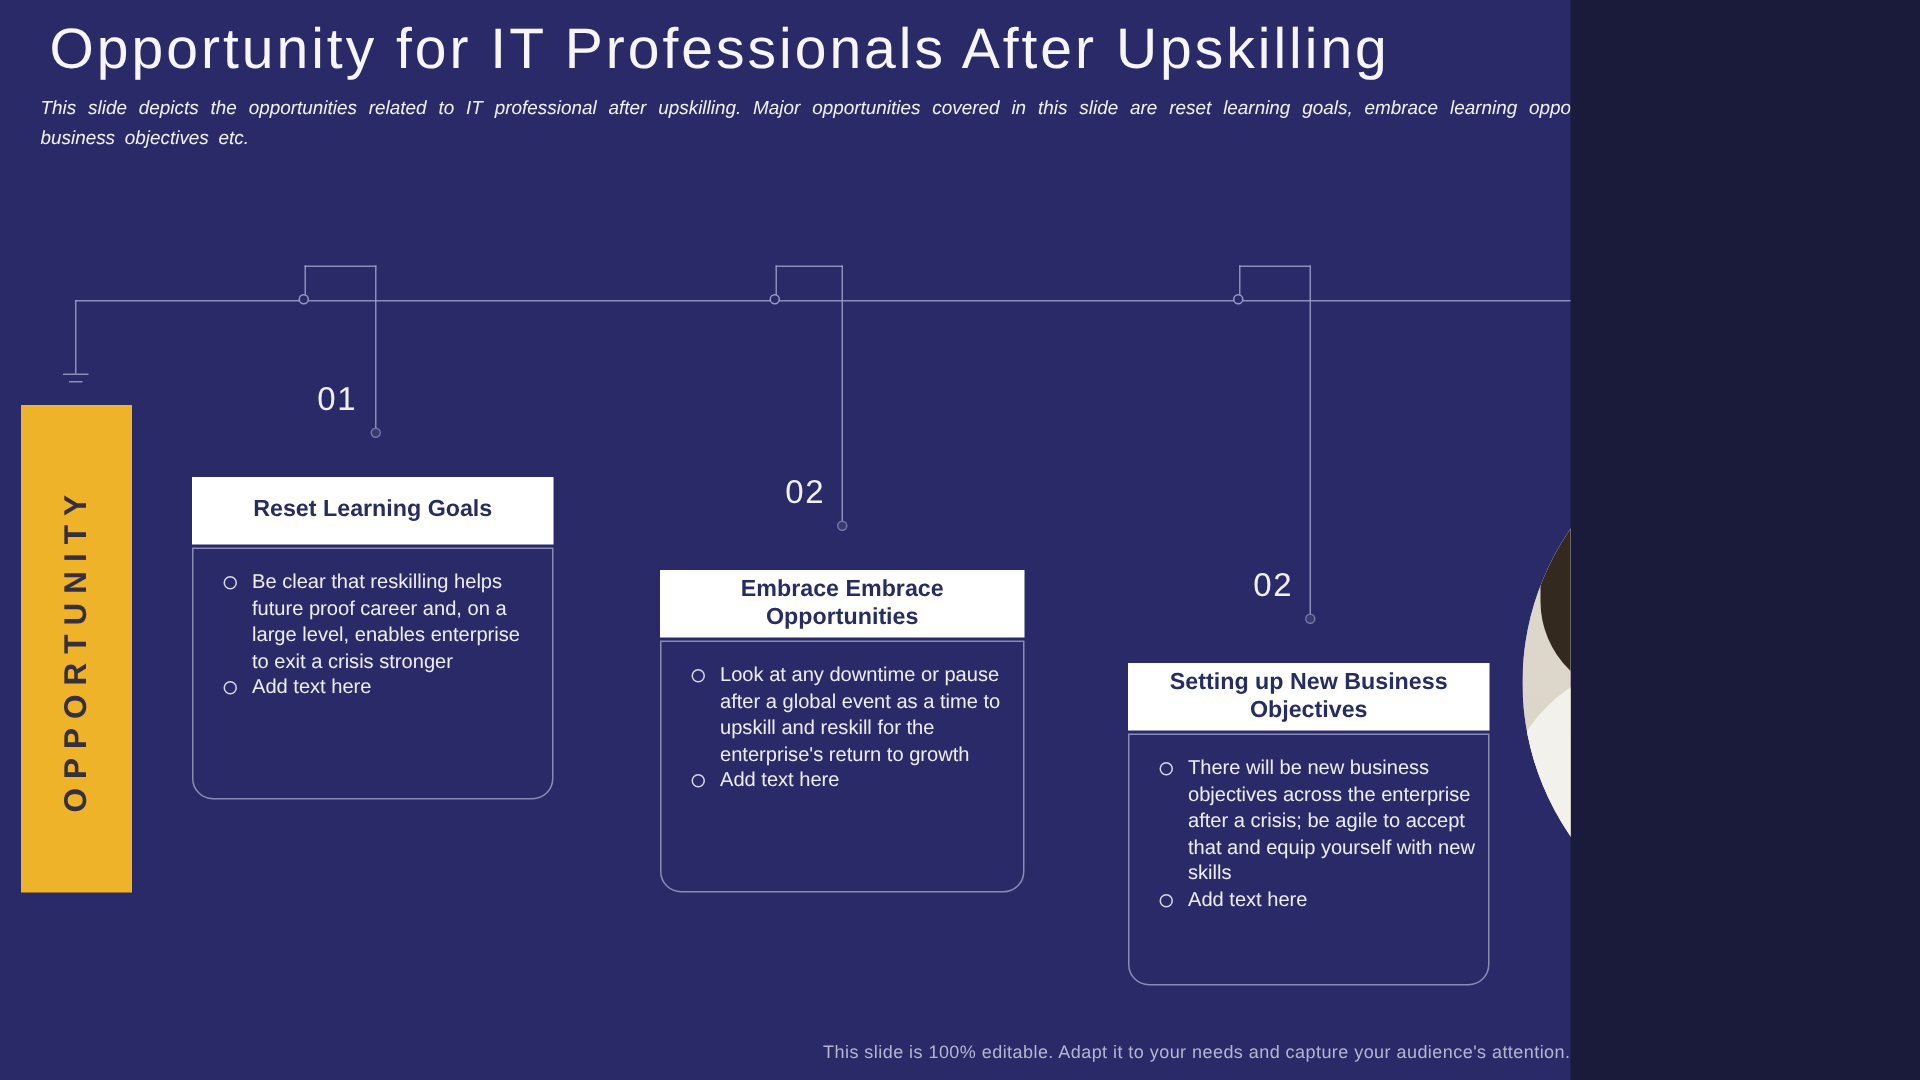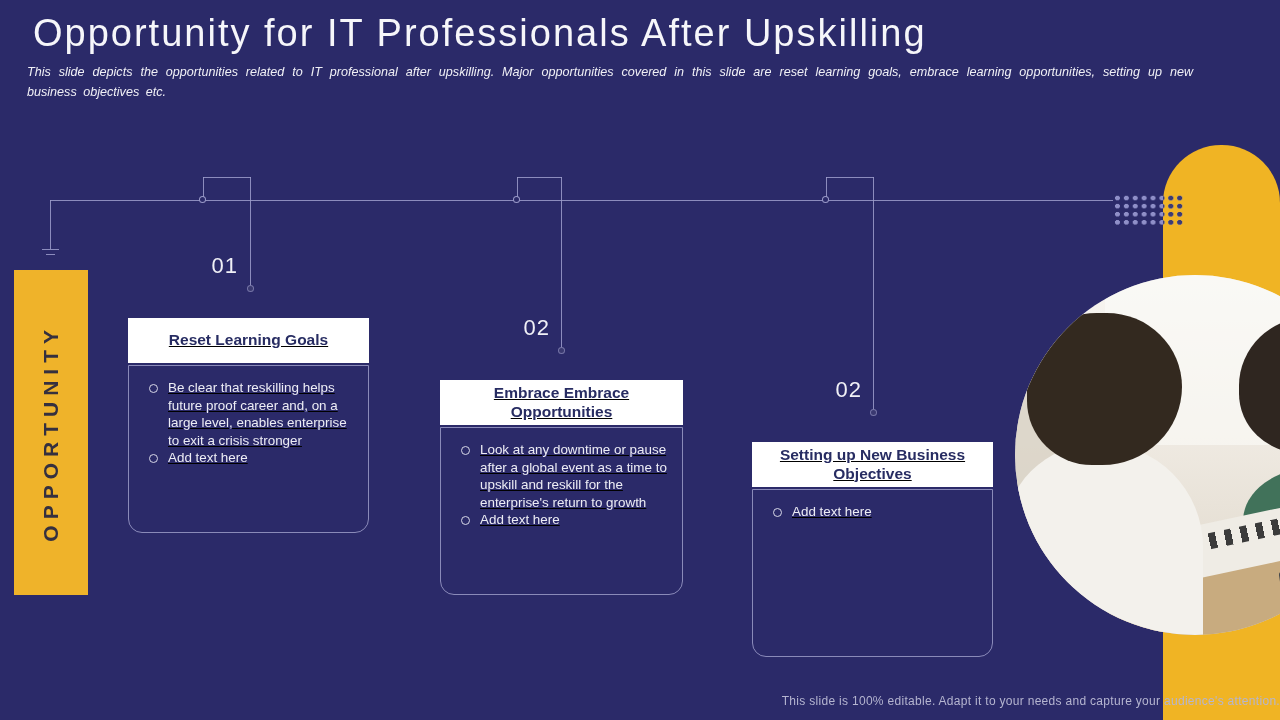--- a/index.html
+++ b/index.html
@@ -1,17 +1,17 @@
 <!DOCTYPE html>
 <html><head>
 <meta charset="utf-8">
 <style>
   html,body{margin:0;padding:0;background:#1a1a3a;}
   .slide{
-    position:relative; width:1280px; height:720px; overflow:hidden;
+    position:relative; width:1047px; height:720px; overflow:hidden;
     background:#2B2A69;
     font-family:"Liberation Sans", sans-serif;
   }
   
   .capsule{
     position:absolute; left:1163px; top:145px; width:117px; height:575px;
     background:#F0B424; border-radius:58px 58px 0 0;
   }
   .dots{
     position:absolute; left:1113px; top:194px; width:72px; height:33px;
@@ -63,21 +63,21 @@
   }
   .side-bar span{
     writing-mode:vertical-rl; transform:rotate(180deg);
     font-size:21px; font-weight:bold; letter-spacing:6px; color:#35303F;
   }
   .footer{
     position:absolute; left:0; top:694px; width:100%; text-align:right;
     color:#B5B5D0; font-size:12px; letter-spacing:0.3px;
   }
   
-  .card{position:absolute;text-decoration:underline;}
+  .card{position:absolute;}
   .card1{left:128px; top:289px; width:241px;}
   .card2{left:440px; top:351px; width:243px;}
   .card3{left:752px; top:413px; width:241px;}
   .card-number{
     position:absolute; top:-36px; left:0; width:110px; text-align:right;
     font-size:22px; color:#F0F0F6; letter-spacing:1px;
   }
   .card-header{
     background:#FFFFFF; color:#272C62; min-height:45px; box-sizing:border-box;
     display:flex; align-items:center; justify-content:center; text-align:center;
@@ -180,20 +180,24 @@
       </div>
     </div>
   </section>
 
   <section class="card card3">
     <div class="card-number">02</div>
     <header class="card-header">Setting up New Business Objectives</header>
     <div class="card-body">
       <div class="bullet">
         <span class="marker"></span>
+        <span class="btext">There will be new business objectives across the enterprise after a crisis; be agile to accept that and equip yourself with new skills</span>
+      </div>
+      <div class="bullet">
+        <span class="marker"></span>
         <span class="btext">Add text here</span>
       </div>
     </div>
   </section>
 
   <div class="footer">This slide is 100% editable. Adapt it to your needs and capture your audience's attention.</div>
 
 </div>
 
 </body></html>

